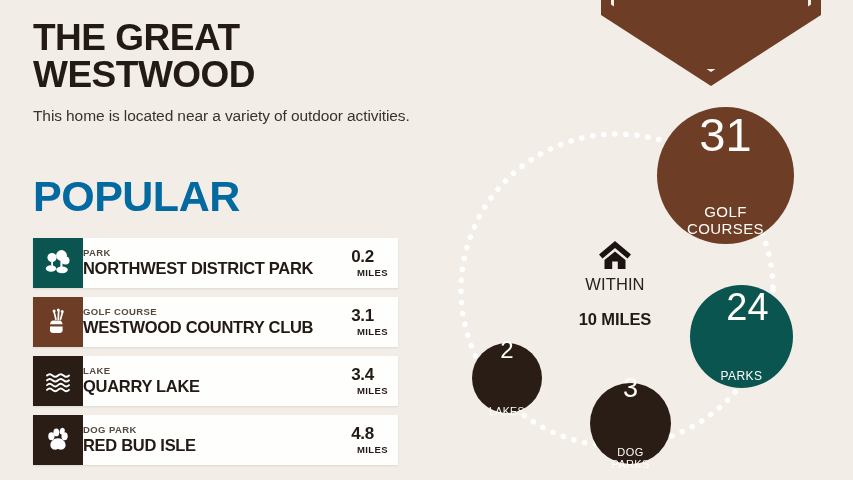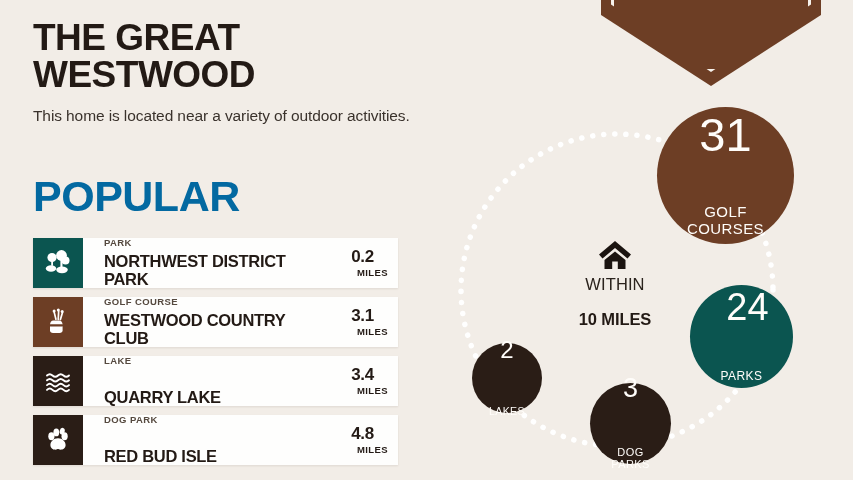--- a/index.html
+++ b/index.html
@@ -51,24 +51,24 @@
     overflow:hidden;
   }
   .poi-icon {
     flex:0 0 50px;
     width:50px; height:50px;
     display:flex; align-items:center; justify-content:center;
   }
   .poi-icon svg { width:30px; height:30px; display:block; }
   .poi-text {
     flex:1 1 auto;
-    padding-left:21px;
+    padding-left:0;
     display:flex;
     flex-direction:column;
-    justify-content:space-between;
+    justify-content:center;
     min-width:0;
   }
   .poi-cat {
     font-size:9.5px;
     font-weight:bold;
     letter-spacing:.4px;
     color:#55493f;
     line-height:1.15;
   }
   .poi-name {

